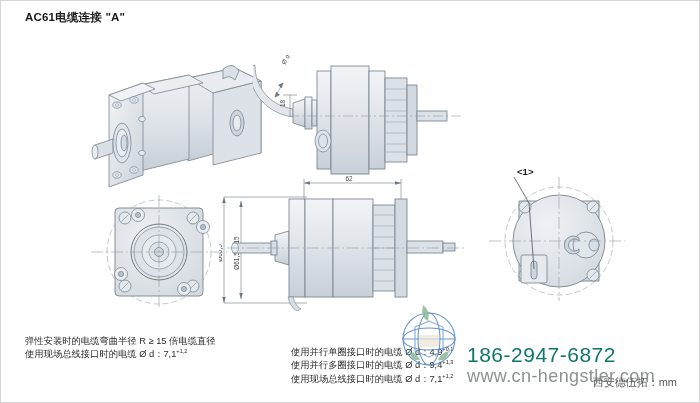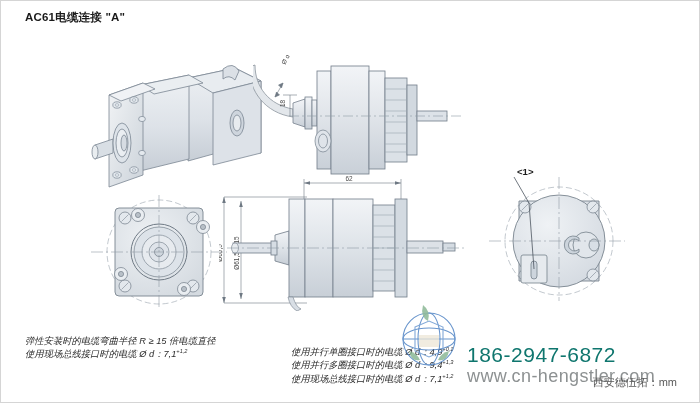--- a/index.html
+++ b/index.html
@@ -43,21 +43,20 @@
   .notes-right {
     position: absolute;
     left: 290px;
     top: 345px;
     line-height: 1.42;
   }
   .note {
     font-size: 9.3px;
     color: #2b2b2b;
     white-space: nowrap;
-    font-style: italic;
   }
   .note .sup {
     font-size: 5.6px;
     vertical-align: super;
     color: #2b2b2b;
   }
   .note-head {
     font-size: 9.3px;
     color: #2b2b2b;
     white-space: nowrap;

